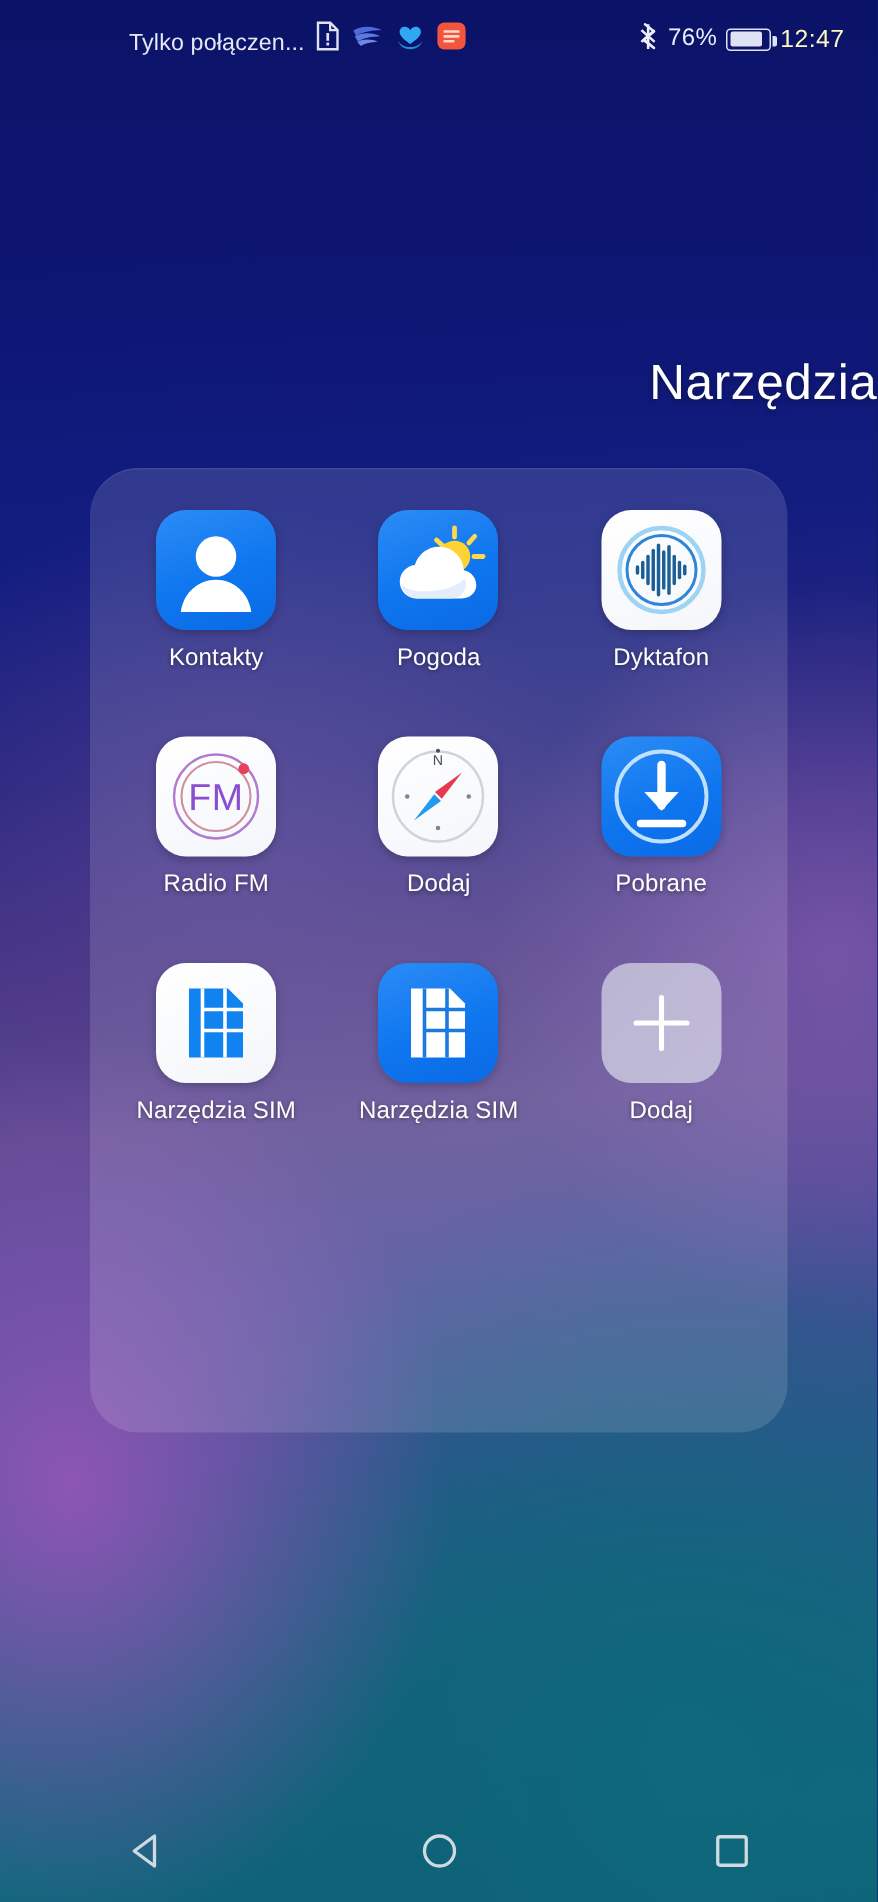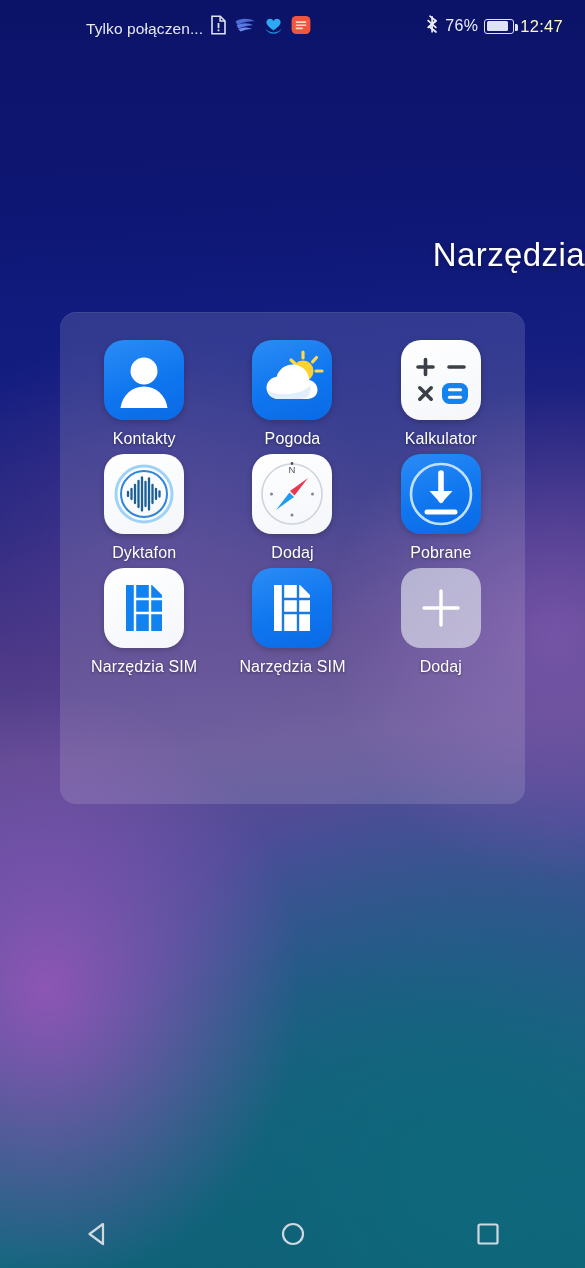--- a/index.html
+++ b/index.html
@@ -75,22 +75,22 @@
   #folder-title{
     position:absolute; top:236px; left:0; width:100%;
     text-align:right; color:#ffffff;
     font-size:33px; font-weight:400; letter-spacing:0.4px;
     text-shadow:0 1px 4px rgba(0,0,0,0.35);
     z-index:12;
   }
 
   
   #folder-panel{
-    position:absolute; left:60px; top:312px; width:465px; height:492px;
-    border-radius:16px;
+    position:absolute; left:60px; top:312px; width:465px; height:643px;
+    border-radius:32px;
     background:rgba(255,255,255,0.135);
     box-shadow:0 1px 0 rgba(255,255,255,0.08) inset;
     z-index:10;
     text-decoration:underline;
   }
   #app-grid{
     position:absolute; inset:0;
     display:grid;
     grid-template-columns:repeat(3,1fr);
     grid-template-rows:repeat(4,1fr);
@@ -221,39 +221,20 @@
             <line x1="39" y1="20" x2="43.5" y2="24"></line>
           </g>
           <circle cx="51" cy="31" r="10.5" fill="#ffd233"></circle>
           <path d="M26 59c-6.4 0-11.5-5-11.5-11.2 0-5.7 4.4-10.5 10.1-11.1C26.7 29.4 33.1 24.5 40.6 24.5c8.9 0 16.2 6.9 16.6 15.6 4.8.9 8.3 5 8.3 9.9 0 5.5-4.5 9-10.1 9z" fill="#ffffff"></path>
           <path d="M27 59c-6 0-10.8-4-11.4-9.4 3.3 3.3 9 4.7 16.3 4.7 10.5 0 20.6-3.3 25.9-8.4.5 1.1.8 2.4.8 3.7 0 5.5-4.5 9.4-10.1 9.4z" fill="#e4eefa"></path>
         </svg>
       </div>
       <div class="app-label">Pogoda</div>
     </div>
 
-    <div class="app-cell">
-      <div class="app-icon bg-white">
-        <svg class="icon-svg" viewBox="0 0 80 80">
-          <g stroke="#3a3f48" stroke-width="3.6" stroke-linecap="round">
-            <line x1="17" y1="27" x2="32" y2="27"></line>
-            <line x1="24.5" y1="19.5" x2="24.5" y2="34.5"></line>
-            <line x1="48" y1="27" x2="63" y2="27"></line>
-            <line x1="18.8" y1="47.8" x2="30.2" y2="59.2"></line>
-            <line x1="30.2" y1="47.8" x2="18.8" y2="59.2"></line>
-          </g>
-          <rect x="41" y="43" width="26" height="21" rx="7.5" fill="#1183f0"></rect>
-          <g stroke="#ffffff" stroke-width="3.1" stroke-linecap="round">
-            <line x1="48.5" y1="49.8" x2="59.5" y2="49.8"></line>
-            <line x1="48.5" y1="57.2" x2="59.5" y2="57.2"></line>
-          </g>
-        </svg>
-      </div>
-      <div class="app-label">Kalkulator</div>
-    </div>
 
     <div class="app-cell">
       <div class="app-icon bg-white">
         <svg class="icon-svg" viewBox="0 0 80 80">
           <circle cx="40" cy="40" r="28" fill="none" stroke="#9fd3f5" stroke-width="3"></circle>
           <circle cx="40" cy="40" r="23" fill="none" stroke="#2f86d8" stroke-width="2"></circle>
           <g stroke="#1b5f96" stroke-width="2.3" stroke-linecap="round">
             <line x1="24" y1="38" x2="24" y2="42"></line>
             <line x1="27.5" y1="35" x2="27.5" y2="45"></line>
             <line x1="31" y1="31" x2="31" y2="49"></line>
@@ -263,20 +244,31 @@
             <line x1="45" y1="24.5" x2="45" y2="55.5"></line>
             <line x1="48.5" y1="31" x2="48.5" y2="49"></line>
             <line x1="52" y1="35" x2="52" y2="45"></line>
             <line x1="55.5" y1="37.5" x2="55.5" y2="42.5"></line>
           </g>
         </svg>
       </div>
       <div class="app-label">Dyktafon</div>
     </div>
 
+    <div class="app-cell">
+      <div class="app-icon bg-white">
+        <svg class="icon-svg" viewBox="0 0 80 80">
+          <circle cx="40" cy="40" r="28" fill="none" stroke="#b07ad0" stroke-width="1.6"></circle>
+          <circle cx="40" cy="40" r="23" fill="none" stroke="#d08f9f" stroke-width="1.4"></circle>
+          <circle cx="58.5" cy="21.5" r="3.6" fill="#e8405a"></circle>
+          <text x="40" y="49" text-anchor="middle" font-family="Liberation Sans, sans-serif" font-size="25" fill="#8a4fd0" letter-spacing="0.5">FM</text>
+        </svg>
+      </div>
+      <div class="app-label">Radio FM</div>
+    </div>
 
     <div class="app-cell">
       <div class="app-icon bg-white">
         <svg class="icon-svg" viewBox="0 0 80 80">
           <circle cx="40" cy="40" r="30" fill="none" stroke="#cdd4dd" stroke-width="1.6"></circle>
           <text x="40" y="19" text-anchor="middle" font-family="Liberation Sans, sans-serif" font-size="9.5" fill="#4a515c">N</text>
           <circle cx="40" cy="9.5" r="1.4" fill="#4a515c"></circle>
           <circle cx="19.5" cy="40" r="1.5" fill="#7c8592"></circle>
           <circle cx="60.5" cy="40" r="1.5" fill="#7c8592"></circle>
           <circle cx="40" cy="61" r="1.5" fill="#7c8592"></circle>

